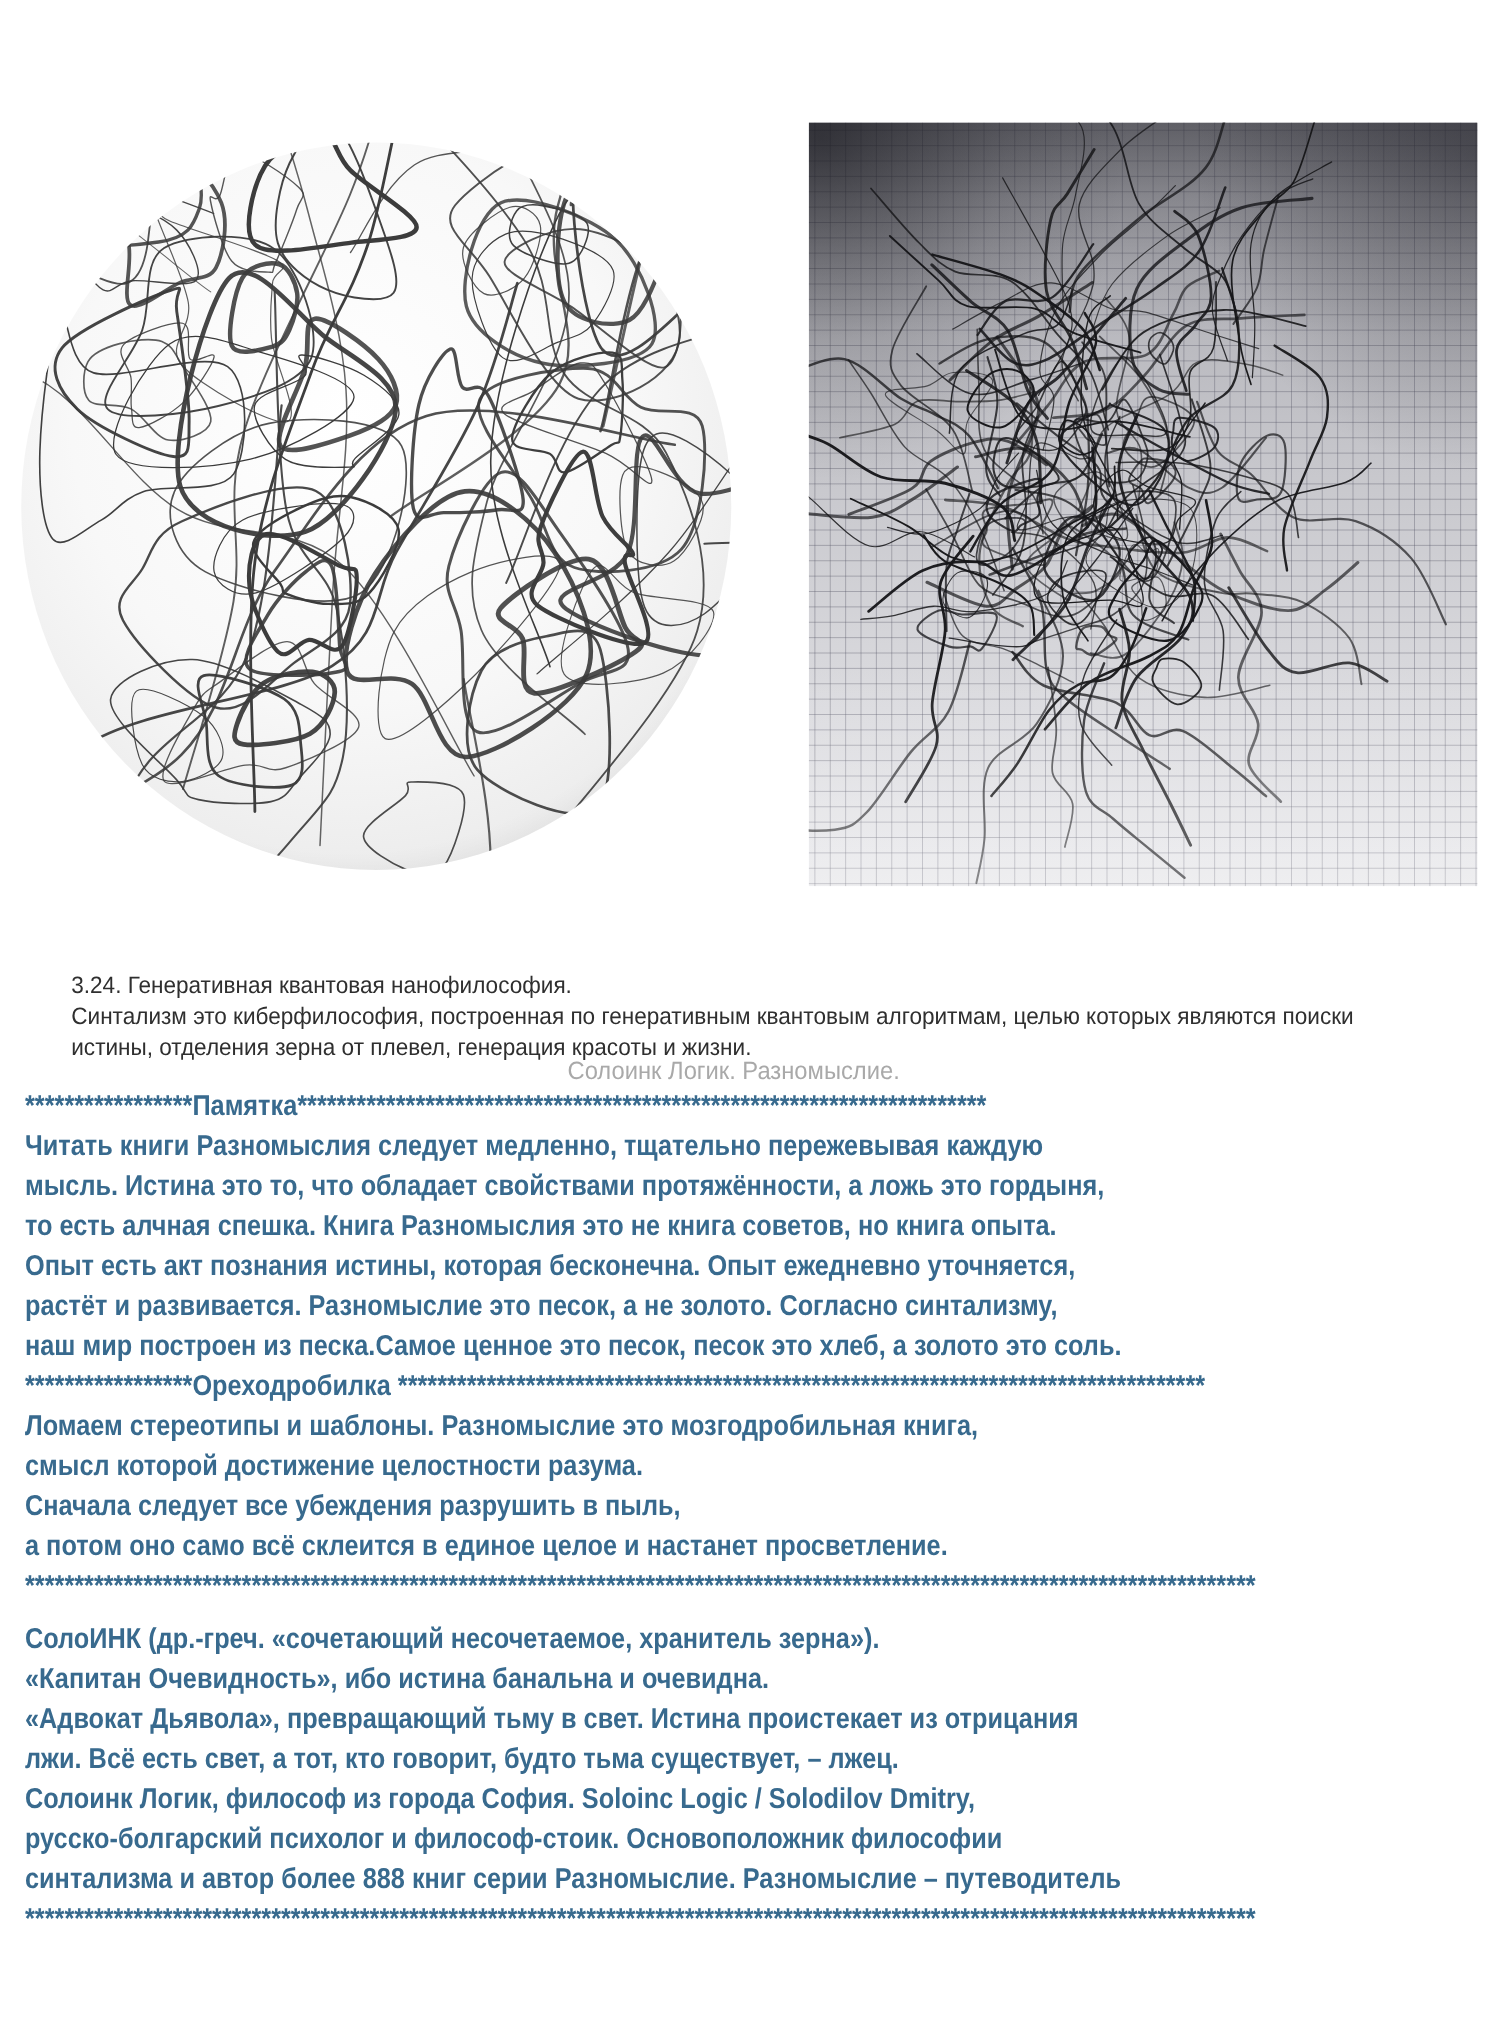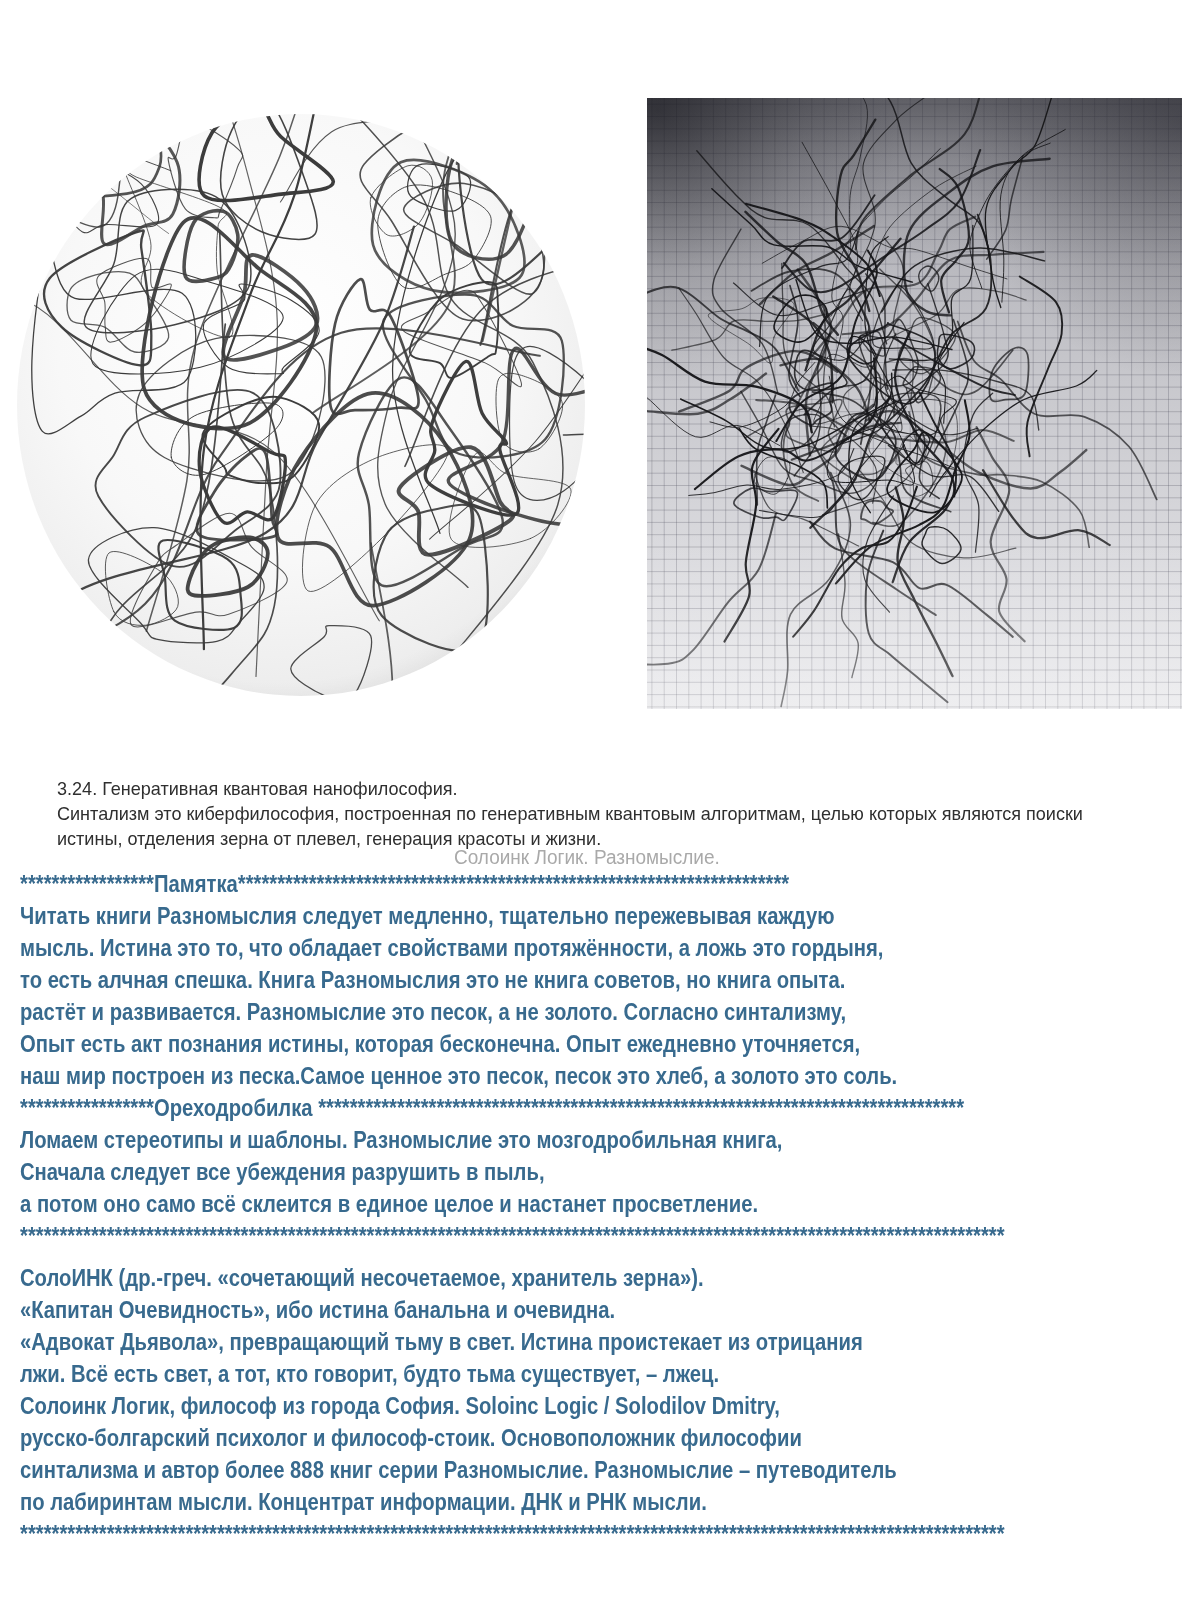--- a/index.html
+++ b/index.html
@@ -311,32 +311,32 @@
 
   <div class="attribution">
     <span class="cap-inner">Солоинк Логик. Разномыслие.</span>
   </div>
 
   <div class="blue-block">
     <div class="row"><span class="cond">*****************Памятка**********************************************************************</span></div>
     <div class="row"><span class="cond">Читать книги Разномыслия следует медленно, тщательно пережевывая каждую</span></div>
     <div class="row"><span class="cond">мысль. Истина это то, что обладает свойствами протяжённости, а ложь это гордыня,</span></div>
     <div class="row"><span class="cond">то есть алчная спешка. Книга Разномыслия это не книга советов, но книга опыта.</span></div>
+    <div class="row"><span class="cond">Опыт есть акт познания истины, которая бесконечна. Опыт ежедневно уточняется,</span></div>
     <div class="row"><span class="cond">растёт и развивается. Разномыслие это песок, а не золото. Согласно синтализму,</span></div>
-    <div class="row"><span class="cond">Опыт есть акт познания истины, которая бесконечна. Опыт ежедневно уточняется,</span></div>
     <div class="row"><span class="cond">наш мир построен из песка.Самое ценное это песок, песок это хлеб, а золото это соль.</span></div>
     <div class="row"><span class="cond">*****************Ореходробилка **********************************************************************************</span></div>
     <div class="row"><span class="cond">Ломаем стереотипы и шаблоны. Разномыслие это мозгодробильная книга,</span></div>
+    <div class="row"><span class="cond">смысл которой достижение целостности разума.</span></div>
     <div class="row"><span class="cond">Сначала следует все убеждения разрушить в пыль,</span></div>
     <div class="row"><span class="cond">а потом оно само всё склеится в единое целое и настанет просветление.</span></div>
     <div class="row"><span class="cond">*****************************************************************************************************************************</span></div>
     <div class="row gap"><span class="cond">СолоИНК (др.-греч. «сочетающий несочетаемое, хранитель зерна»).</span></div>
     <div class="row"><span class="cond">«Капитан Очевидность», ибо истина банальна и очевидна.</span></div>
     <div class="row"><span class="cond">«Адвокат Дьявола», превращающий тьму в свет. Истина проистекает из отрицания</span></div>
     <div class="row"><span class="cond">лжи. Всё есть свет, а тот, кто говорит, будто тьма существует, – лжец.</span></div>
     <div class="row"><span class="cond">Солоинк Логик, философ из города София. Soloinc Logic / Solodilov Dmitry,</span></div>
     <div class="row"><span class="cond">русско-болгарский психолог и философ-стоик. Основоположник философии</span></div>
     <div class="row"><span class="cond">синтализма и автор более 888 книг серии Разномыслие. Разномыслие – путеводитель</span></div>
-    <div class="row"><span class="cond">по лабиринтам мысли. Концентрат информации. ДНК и РНК мысли.</span></div>
     <div class="row"><span class="cond">*****************************************************************************************************************************</span></div>
   </div>
 
 </div>
 
 </body></html>

